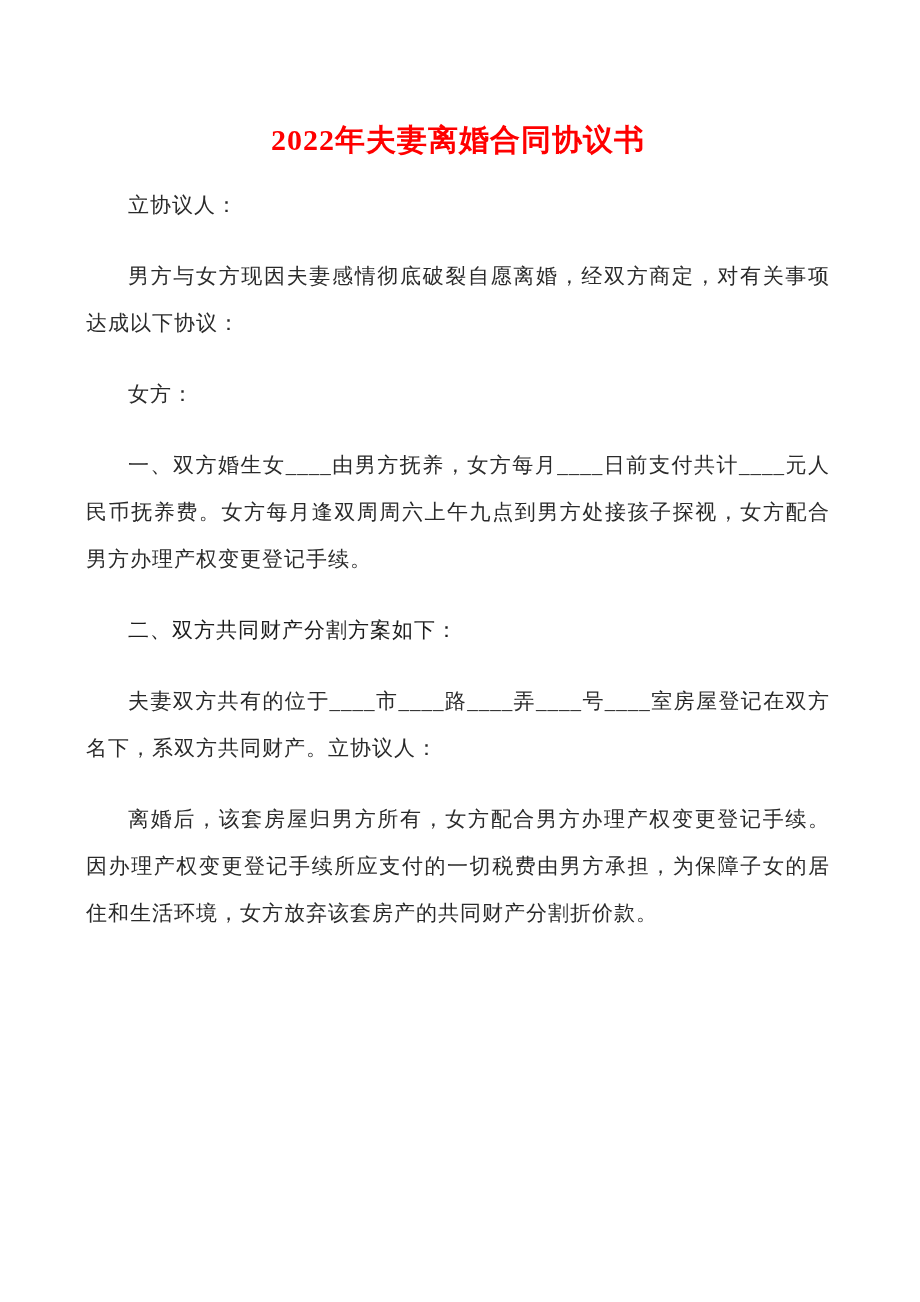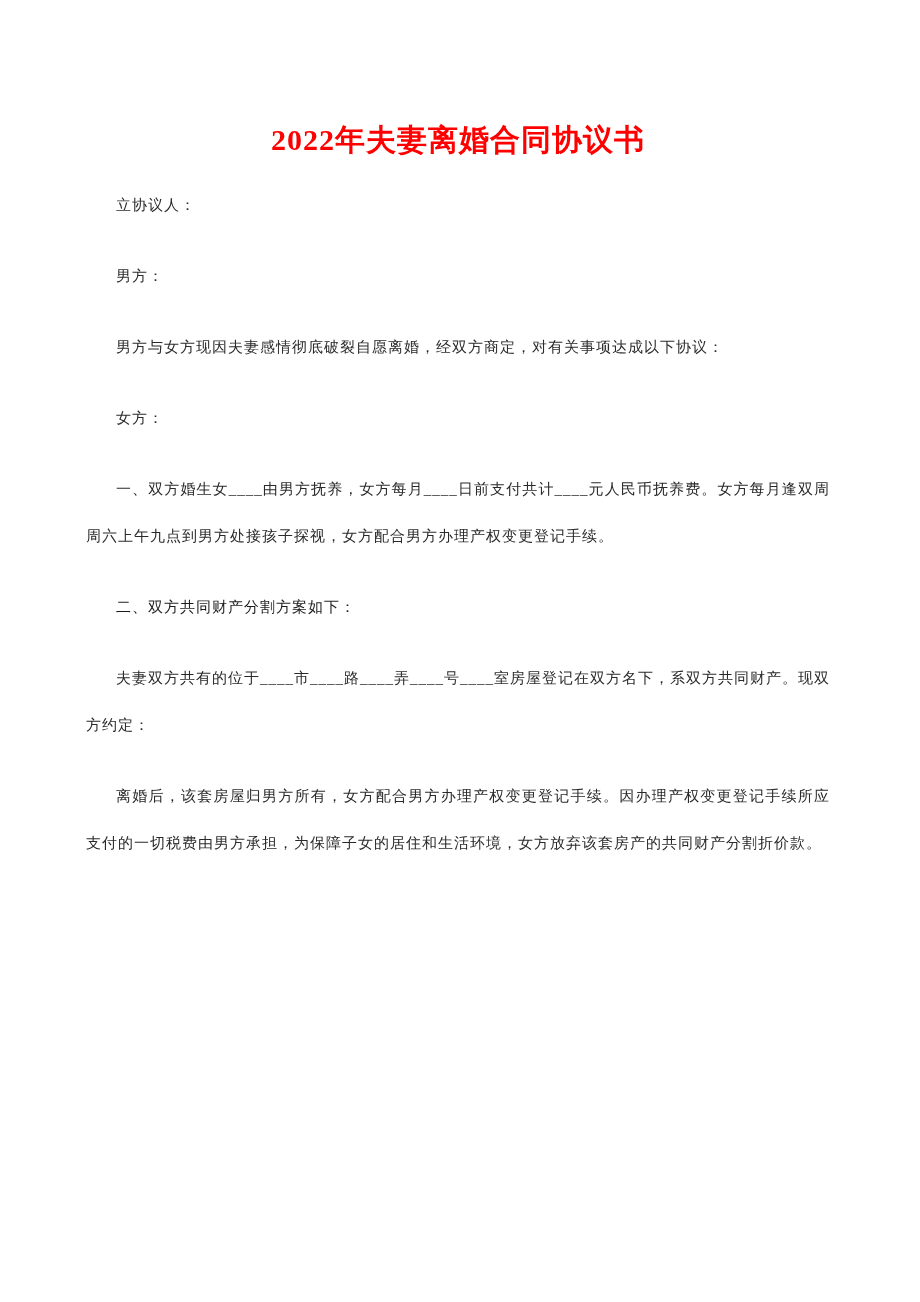--- a/index.html
+++ b/index.html
@@ -23,21 +23,21 @@
     font-size: 30px;
     line-height: 44px;
     font-weight: bold;
     text-align: center;
     letter-spacing: 1px;
     color: #ff0000;
     font-family: "Liberation Serif", "DejaVu Serif", serif;
   }
   .para {
     margin: 0 0 24px 0;
-    font-size: 15px;
+    font-size: 21px;
     line-height: 47px;
     letter-spacing: 1px;
     color: #2a2a2a;
     text-align: justify;
     text-indent: 2em;
     font-weight: normal;
   }
   .para.bold {
     font-weight: normal;
     color: #1c1c1c;
@@ -45,28 +45,27 @@
 </style>
 </head>
 <body>
 
 <div class="page" style="background: rgb(255, 255, 255);">
 
   <h1 class="doc-title" style="color: rgb(255, 0, 0);">2022年夫妻离婚合同协议书</h1>
 
   <p class="para">立协议人：</p>
 
-  <p class="para">男方：</p>
 
   <p class="para">男方与女方现因夫妻感情彻底破裂自愿离婚，经双方商定，对有关事项达成以下协议：</p>
 
   <p class="para">女方：</p>
 
   <p class="para">一、双方婚生女____由男方抚养，女方每月____日前支付共计____元人民币抚养费。女方每月逢双周周六上午九点到男方处接孩子探视，女方配合男方办理产权变更登记手续。</p>
 
   <p class="para bold">二、双方共同财产分割方案如下：</p>
 
-  <p class="para">夫妻双方共有的位于____市____路____弄____号____室房屋登记在双方名下，系双方共同财产。现双方约定：</p>
+  <p class="para">夫妻双方共有的位于____市____路____弄____号____室房屋登记在双方名下，系双方共同财产。立协议人：</p>
 
   <p class="para">离婚后，该套房屋归男方所有，女方配合男方办理产权变更登记手续。因办理产权变更登记手续所应支付的一切税费由男方承担，为保障子女的居住和生活环境，女方放弃该套房产的共同财产分割折价款。</p>
 
 
 </div>
 
 </body></html>

